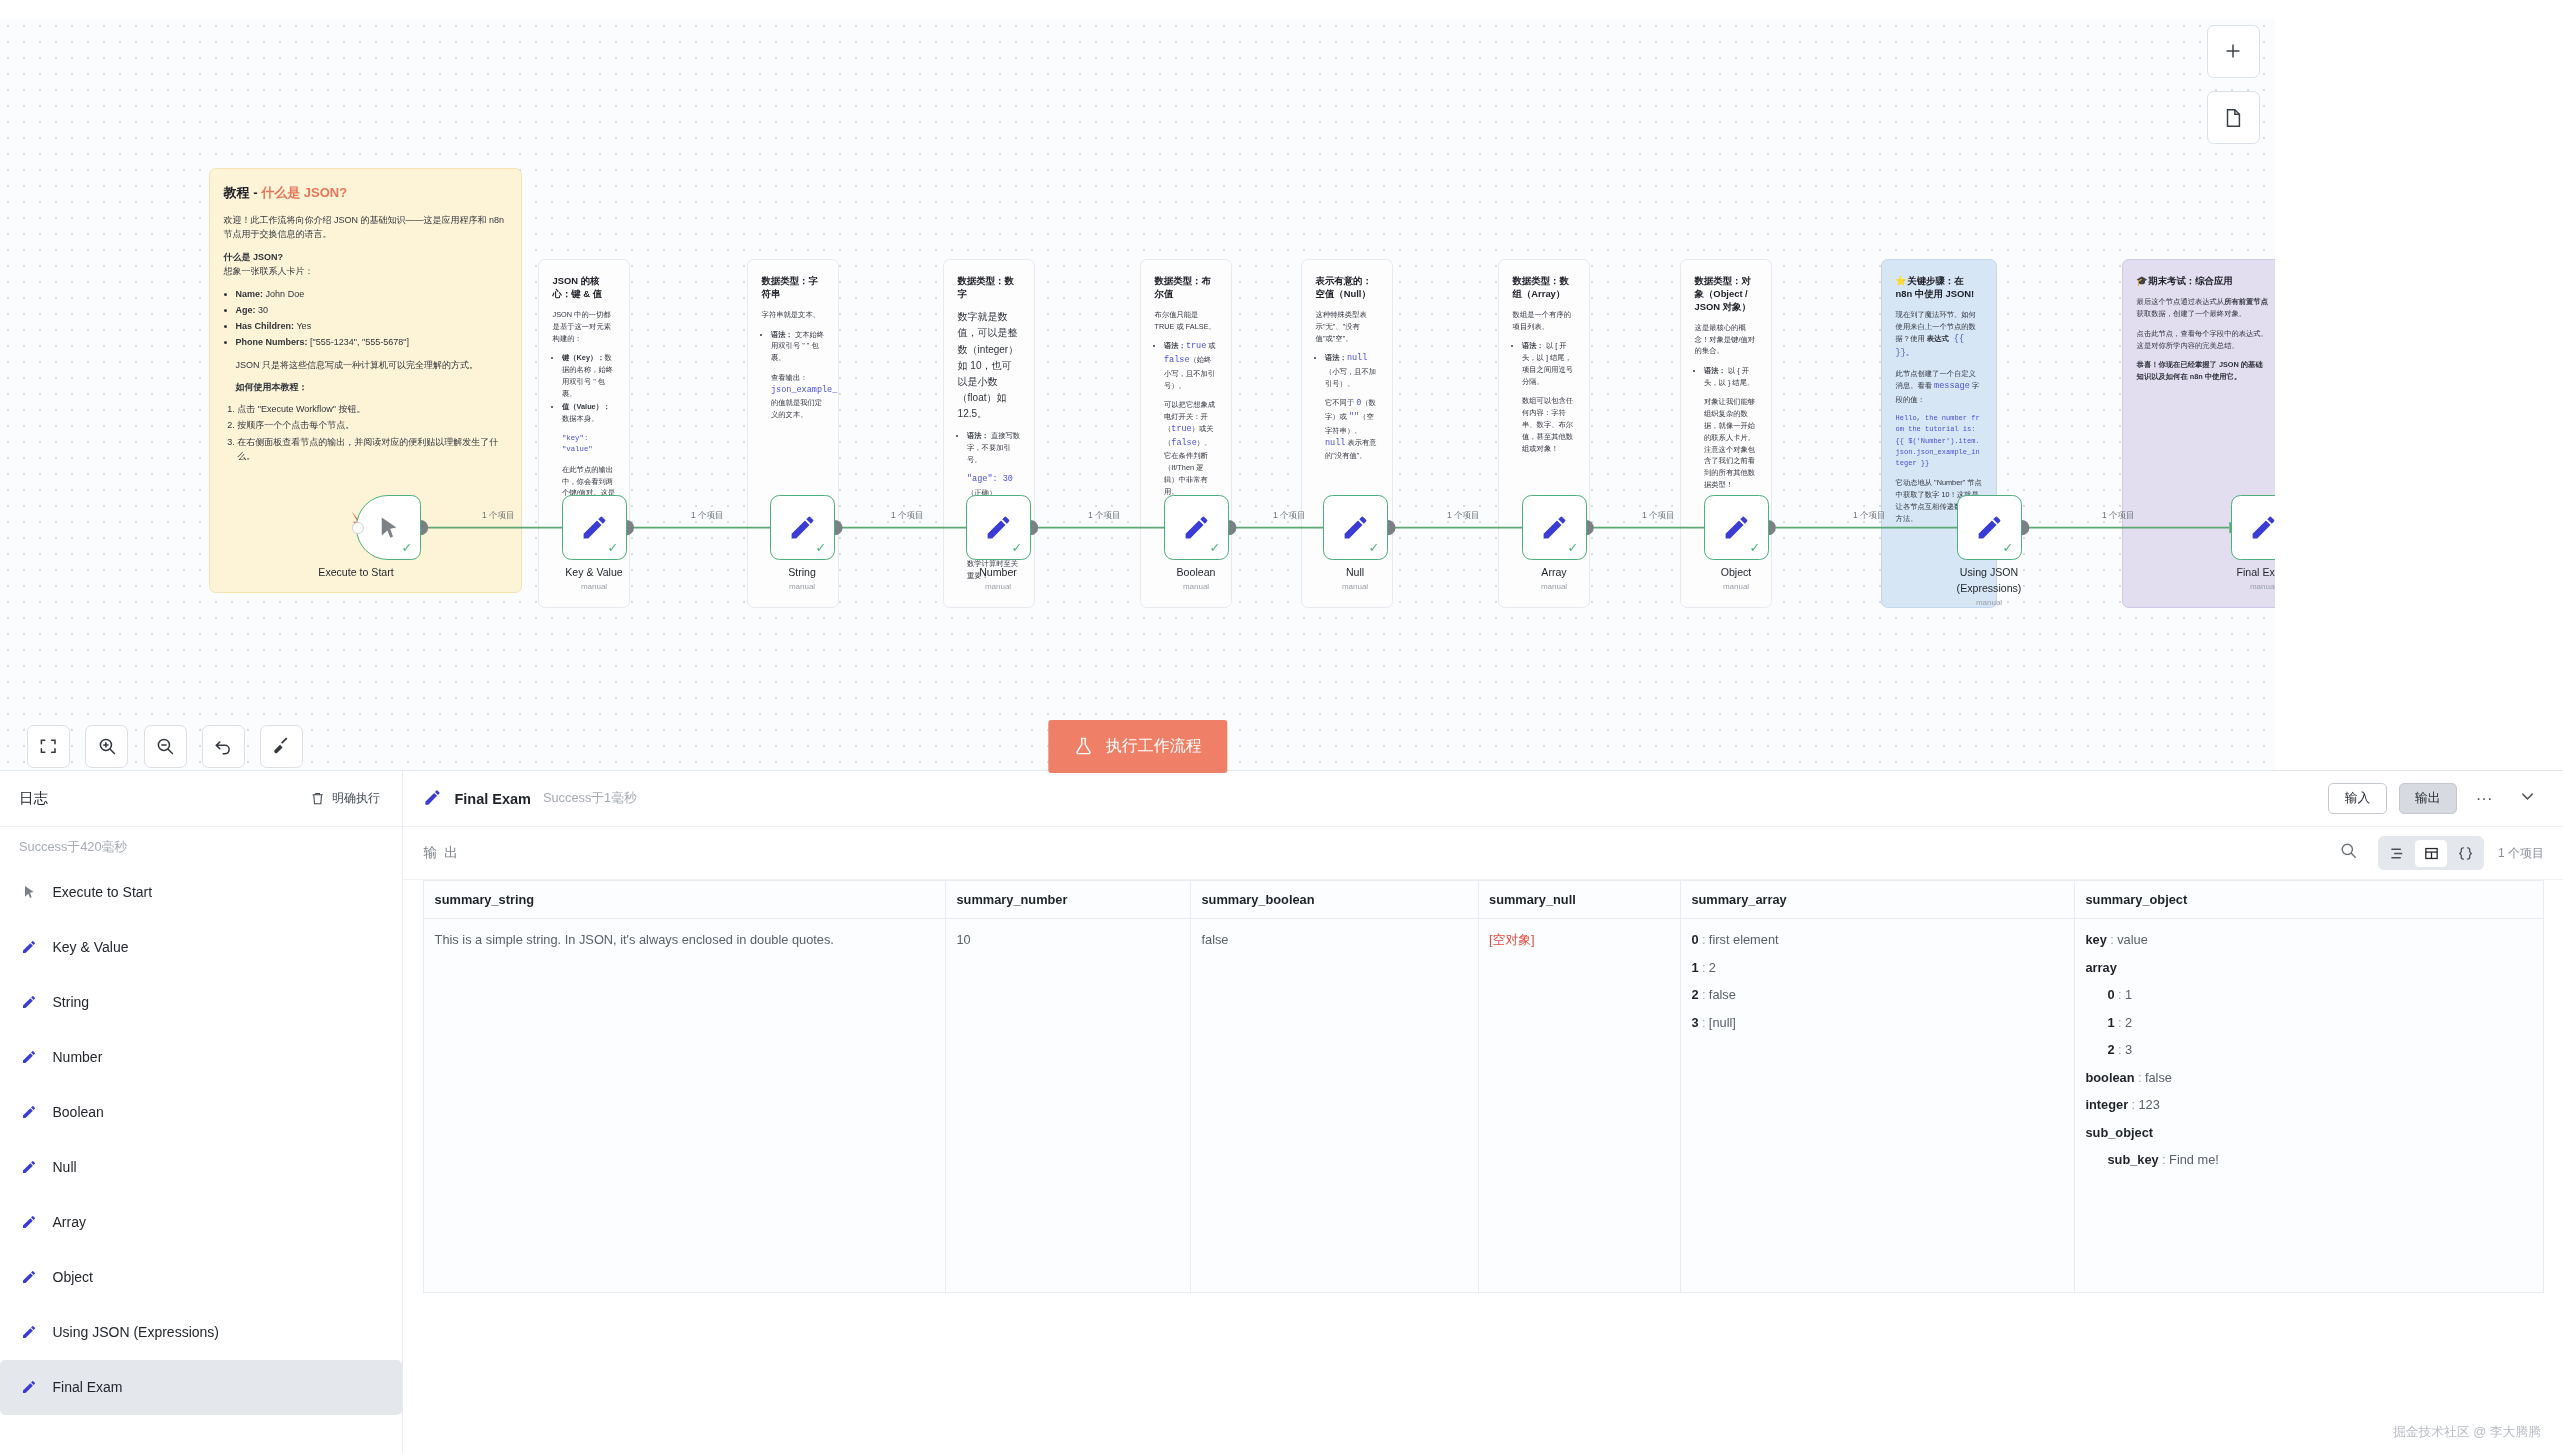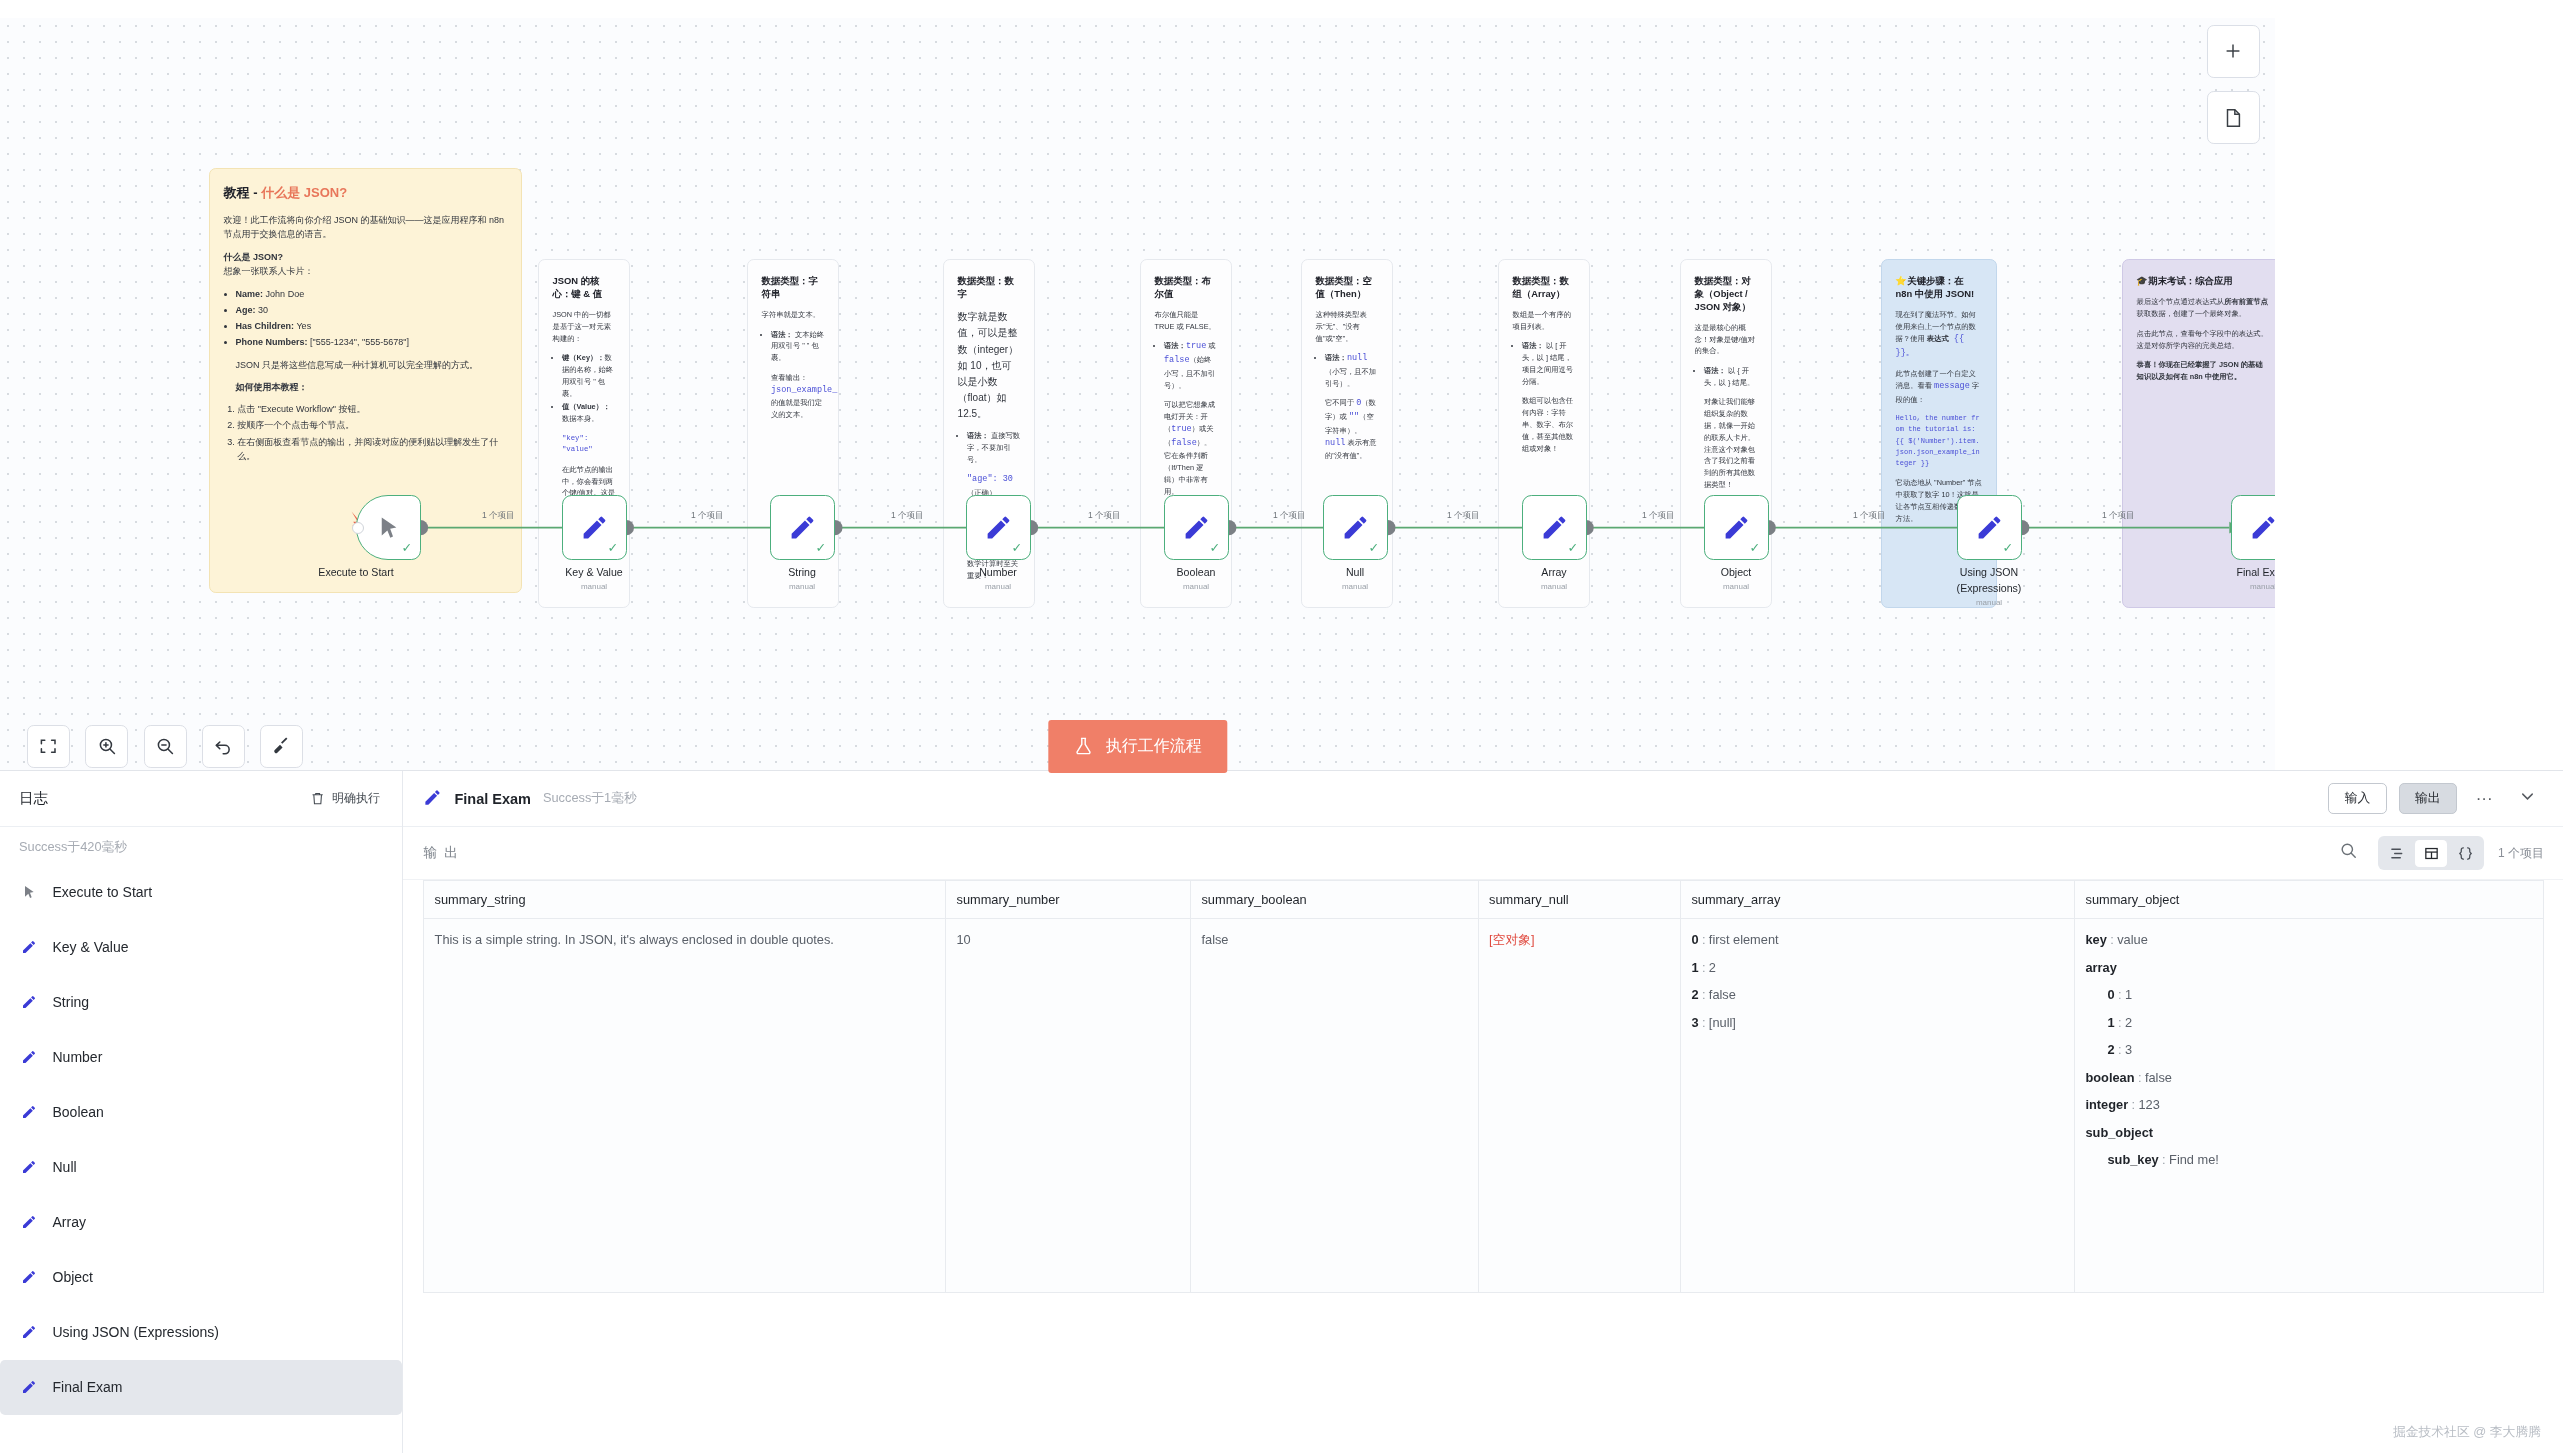--- a/index.html
+++ b/index.html
@@ -120,21 +120,21 @@
   .out-sub-title { font-size: 13.6px; color: #7d838b; letter-spacing: 1.7px; }
   .out-sub-right { margin-left: auto; display: flex; align-items: center; gap: 13.6px; }
   .seg { background: #e4e7ec; border-radius: 6px; padding: 3.4px; display: flex; gap: 1.7px; }
   .seg-item { width: 32px; height: 27px; display: flex; align-items: center; justify-content: center; border-radius: 4.3px; color: #4b5058; }
   .seg-item.on { background: #fff; }
   .items-count { font-size: 12px; color: #8b9098; }
 
   .table-wrap { padding: 0 19px 0 20.4px; flex: 1; overflow: hidden; }
   table.out { width: 100%; border-collapse: collapse; table-layout: fixed; background: #fcfdfe; }
   table.out th {
-    text-align: left; font-size: 12.8px; color: #1f2329; font-weight: 400;
+    text-align: left; font-size: 12.8px; color: #1f2329; font-weight: 700;
     border: 0.9px solid #e8ebef; padding: 11px 10.2px; background: #fcfdfe;
   }
   table.out td {
     vertical-align: top; border: 0.9px solid #e8ebef; padding: 12px 10.2px;
     font-size: 12.8px; color: #5a6069; line-height: 1.42; height: 374px;
   }
   .kv { margin-bottom: 9.4px; font-size: 12.8px; }
   .kv .k { color: #1f2329; font-weight: 700; }
   .kv .sep { color: #9aa0a8; margin: 0 3.4px; }
   .kv .v { color: #5a6069; }
@@ -220,21 +220,21 @@
     <div class="sticky note-plain" style="left:1140px; top:241px; width:92px; height:349px;">
       <div class="s-title" style="font-size:9.4px;margin-bottom:8.5px">数据类型：布尔值</div>
       <p style="font-size:7.3px">布尔值只能是 TRUE 或 FALSE。</p>
       <ul style="margin-left:9.4px">
         <li style="font-size:7.3px"><b>语法：</b><span class="code">true</span><span> 或 </span><span class="code">false</span><span>（始终小写，且不加引号）。</span></li>
       </ul>
       <p style="font-size:7.3px;margin-left:9.4px"><span>可以把它想象成电灯开关：开（</span><span class="code">true</span><span>）或关（</span><span class="code">false</span><span>）。它在条件判断（If/Then 逻辑）中非常有用。</span></p>
     </div>
 
     <div class="sticky note-plain" style="left:1301px; top:241px; width:92px; height:349px;">
-      <div class="s-title" style="font-size:9.4px;margin-bottom:8.5px">数据类型：空值（Then）</div>
+      <div class="s-title" style="font-size:9.4px;margin-bottom:8.5px">表示有意的：空值（Null）</div>
       <p style="font-size:7.3px">这种特殊类型表示"无"、"没有值"或"空"。</p>
       <ul style="margin-left:9.4px">
         <li style="font-size:7.3px"><b>语法：</b><span class="code">null</span><span>（小写，且不加引号）。</span></li>
       </ul>
       <p style="font-size:7.3px;margin-left:9.4px"><span>它不同于 </span><span class="code">0</span><span>（数字）或 </span><span class="code">""</span><span>（空字符串）。</span><span class="code">null</span><span> 表示有意的"没有值"。</span></p>
     </div>
 
     <div class="sticky note-plain" style="left:1680px; top:241px; width:92px; height:349px;">
       <div class="s-title" style="font-size:9.4px;margin-bottom:8.5px">数据类型：对象（Object / JSON 对象）</div>
       <p style="font-size:7.3px">这是最核心的概念！对象是键/值对的集合。</p>

